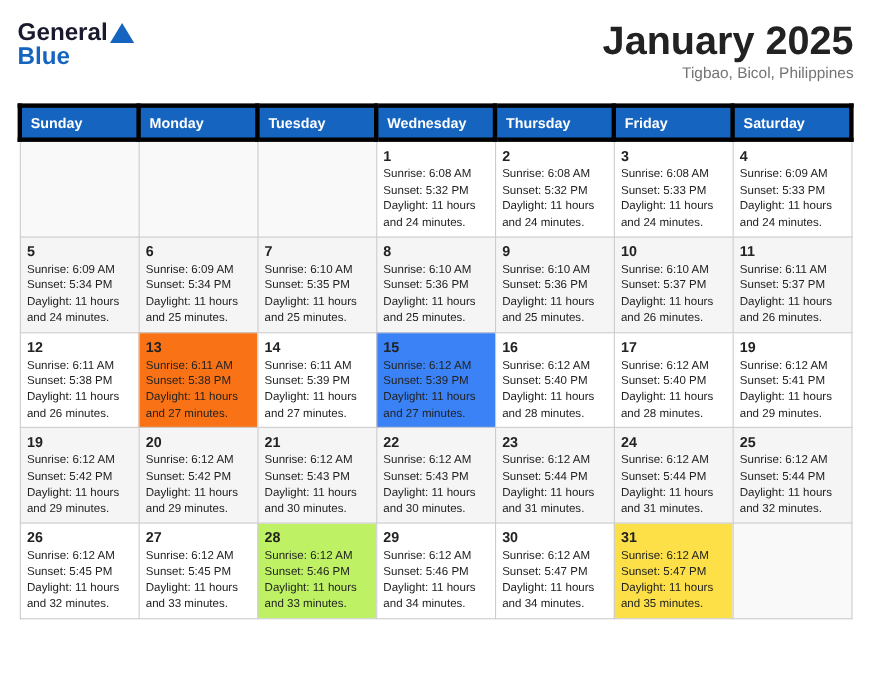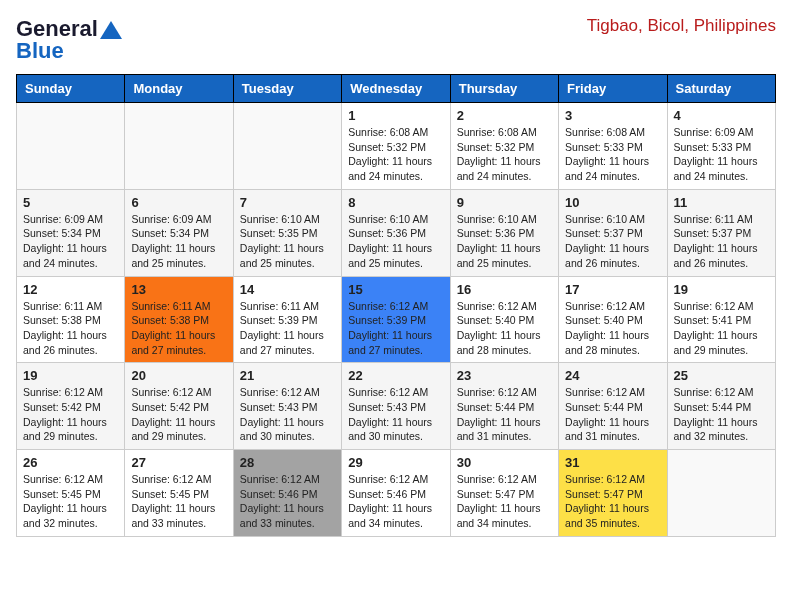--- a/index.html
+++ b/index.html
@@ -7,52 +7,52 @@
       font-family: Arial, sans-serif;
       background: #fff;
       width: 792px;
       min-height: 612px;
       padding: 16px;
     }
     .header {
       display: flex;
       justify-content: space-between;
       align-items: flex-start;
-      margin-bottom: 10px;
+      margin-bottom: 20px;
     }
     .logo {
       display: flex;
       flex-direction: column;
       align-items: flex-start;
     }
     .title-block {
       text-align: right;
     }
     .month-title {
       font-size: 36px;
       font-weight: bold;
       color: #222;
     }
     .location-title {
-      font-size: 17px;
-      color: #b91c1c;
+      font-size: 14px;
+      color: #737373;
     }
     .calendar {
       width: 100%;
       border-collapse: collapse;
       border: 1px solid #ccc;
     }
     .calendar th {
       background: #1565c0;
       color: #fff;
       text-align: left;
       padding: 6px 8px;
       font-size: 13px;
       font-weight: bold;
-      border: 1px solid #000000;
+      border: 4px solid #000000;
     }
     .calendar td {
       vertical-align: top;
       border: 1px solid #ccc;
       padding: 5px 6px;
       width: 108px;
       min-height: 80px;
       font-size: 11px;
       color: #222;
       background: #fff;
@@ -89,20 +89,21 @@
   <div class="logo">
     <div class="logo-wrapper">
       <span style="font-size:22px; font-weight:bold; color:#1a1a2e;">General</span>
       <svg width="22" height="22" viewBox="0 0 22 22" style="margin-bottom:-2px;">
         <polygon points="11,2 22,20 0,20" fill="#1565c0"></polygon>
       </svg>
     </div>
     <span style="font-size:22px; font-weight:bold; color:#1565c0; margin-top:-4px;">Blue</span>
   </div>
   <div class="title-block">
+    <div class="month-title">January 2025</div>
     <div class="location-title">Tigbao, Bicol, Philippines</div>
   </div>
 </div>
 
 <table class="calendar">
   <thead>
     <tr>
     <th>Sunday</th>
         <th>Monday</th>
         <th>Tuesday</th>
@@ -226,21 +227,21 @@
       </tr>
       <tr>
         <td style="background: rgb(255, 255, 255);">
           <span class="day-num">26</span>
           <div class="cell-content"><span>Sunrise: 6:12 AM</span><br><span>Sunset: 5:45 PM</span><br><span>Daylight: 11 hours and 32 minutes.</span></div>
         </td>
         <td style="background: rgb(255, 255, 255);">
           <span class="day-num">27</span>
           <div class="cell-content"><span>Sunrise: 6:12 AM</span><br><span>Sunset: 5:45 PM</span><br><span>Daylight: 11 hours and 33 minutes.</span></div>
         </td>
-        <td style="background: #a3a3a3;">
+        <td style="background: #bef264;">
           <span class="day-num">28</span>
           <div class="cell-content"><span>Sunrise: 6:12 AM</span><br><span>Sunset: 5:46 PM</span><br><span>Daylight: 11 hours and 33 minutes.</span></div>
         </td>
         <td style="background: rgb(255, 255, 255);">
           <span class="day-num">29</span>
           <div class="cell-content"><span>Sunrise: 6:12 AM</span><br><span>Sunset: 5:46 PM</span><br><span>Daylight: 11 hours and 34 minutes.</span></div>
         </td>
         <td style="background: rgb(255, 255, 255);">
           <span class="day-num">30</span>
           <div class="cell-content"><span>Sunrise: 6:12 AM</span><br><span>Sunset: 5:47 PM</span><br><span>Daylight: 11 hours and 34 minutes.</span></div>

